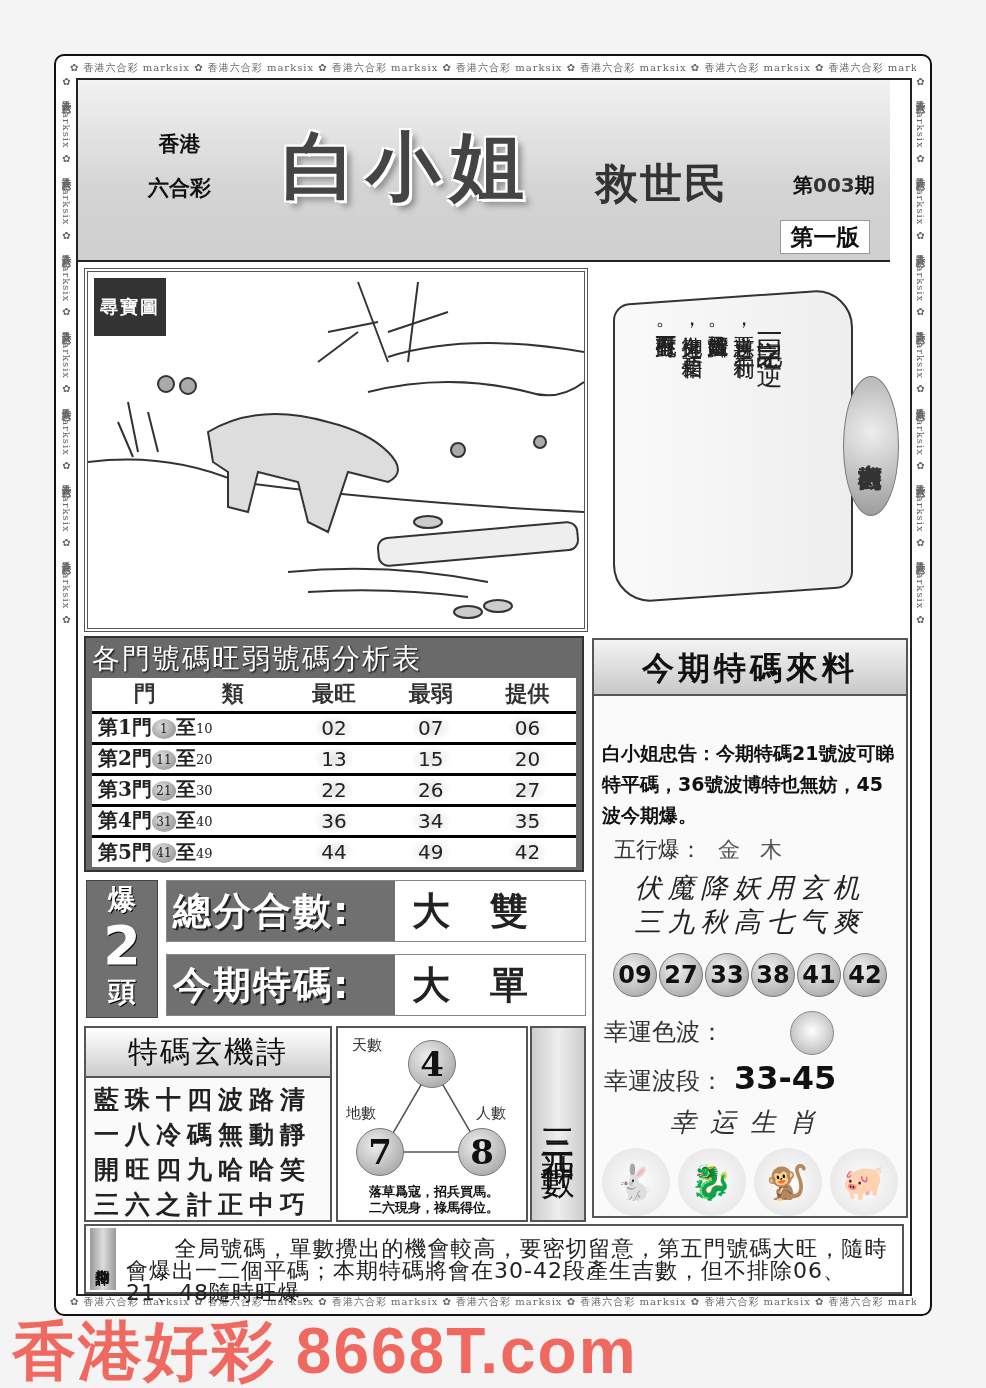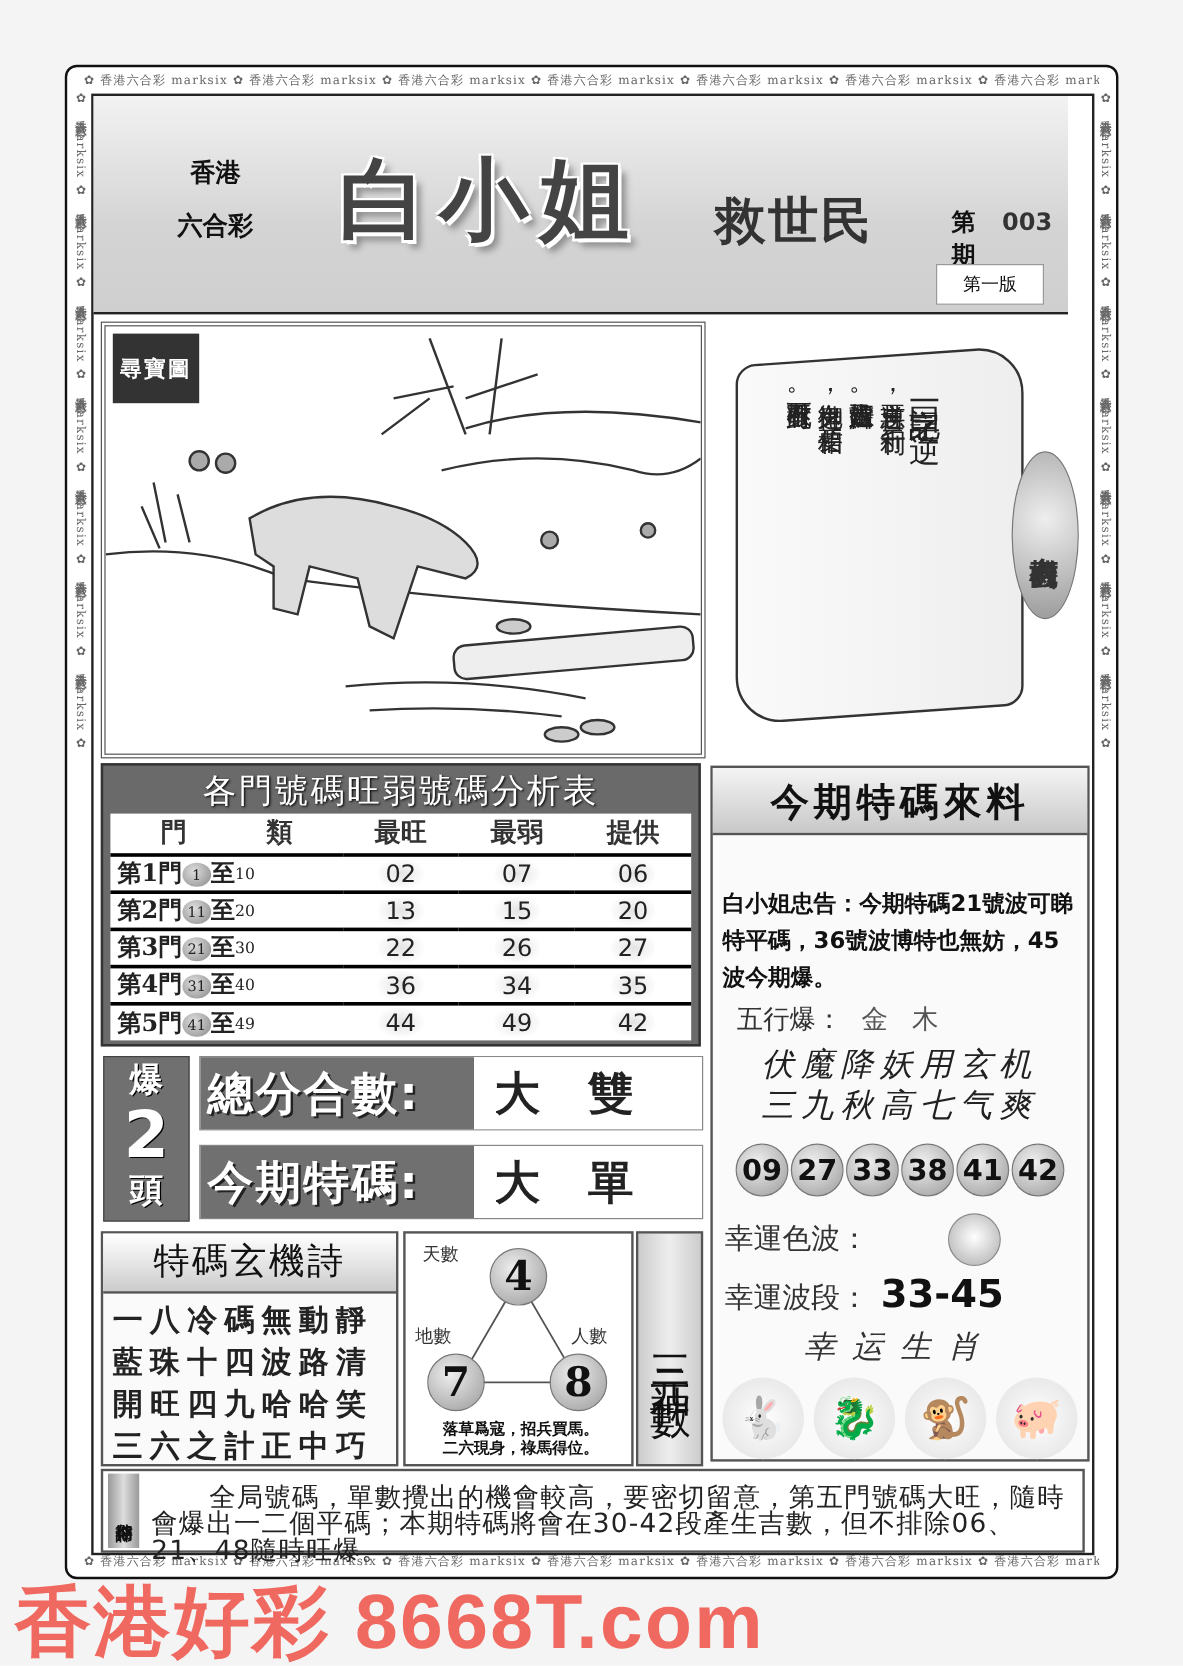--- a/index.html
+++ b/index.html
@@ -32,24 +32,24 @@
     border-bottom: 2px solid #222;
   }
   .hk-logo { position: absolute; left: 70px; top: 42px; text-align: center; font-family: "DejaVu Serif", serif; font-weight: bold; font-size: 21px; color: #111; line-height: 44px; }
   .main-title {
     position: absolute; left: 204px; top: 38px; font-size: 74px; font-weight: bold;
     color: #444; letter-spacing: 10px; font-family: "DejaVu Sans", sans-serif;
     text-shadow: 3px 3px 0 #fff, -2px -2px 0 #fff, 2px -2px 0 #fff, -2px 2px 0 #fff, 6px 6px 6px #888;
   }
   .subtitle { position: absolute; left: 518px; top: 76px; font-size: 42px; font-weight: bold; color: #333; font-family: "DejaVu Serif", serif; letter-spacing: 2px; }
   .issue { position: absolute; left: 715px; top: 92px; font-size: 20px; font-weight: bold; color: #111; }
-  .issue .num { color: #333; margin-left: 22px; }
+  .issue .num { color: #333; }
   .edition {
     position: absolute; left: 702px; top: 140px; width: 90px; height: 34px;
-    background: #fff; border: 1px solid #999; font-size: 15px; font-weight: normal;
+    background: #fff; border: 1px solid #999; font-size: 23px; font-weight: bold;
     text-align: center; line-height: 32px; color: #111;
   }
   
   .treasure {
     position: absolute; left: 6px; top: 188px; width: 504px; height: 364px;
     border: 4px double #555; background: #fff; overflow: hidden;
   }
   .treasure-label {
     position: absolute; left: 6px; top: 6px; background: #333; color: #fff;
     font-size: 18px; font-weight: bold; padding: 17px 6px; letter-spacing: 2px;
@@ -73,21 +73,21 @@
     border-radius: 50%; background: radial-gradient(circle at 50% 40%, #eee, #999);
     border: 1px solid #777; writing-mode: vertical-rl; text-align: center;
     font-size: 24px; font-weight: bold; color: #333; line-height: 56px;
     font-family: "DejaVu Serif", serif;
   }
   
   .analysis {
     position: absolute; left: 6px; top: 556px; width: 500px; height: 236px;
     background: #6a6a6a; border: 2px solid #333; padding: 4px 6px 6px;
   }
-  .analysis-title { text-align: center; color: #fff; font-size: 28px; letter-spacing: 2px; height: 36px; line-height: 34px; text-shadow: 1px 1px 2px #000; }
+  .analysis-title { text-align: left; color: #fff; font-size: 28px; letter-spacing: 2px; height: 36px; line-height: 34px; text-shadow: 1px 1px 2px #000; }
   .analysis table { width: 100%; border-collapse: collapse; background: #fff; }
   .analysis th { font-size: 22px; height: 34px; font-weight: bold; color: #333; border-bottom: 1px solid #ccc; font-family: "DejaVu Serif", serif; }
   .analysis td { font-size: 20px; height: 31px; text-align: center; border-top: 3px solid #000000; color: #222; }
   .analysis td.gate { text-align: left; padding-left: 6px; font-weight: bold; font-family: "DejaVu Serif", serif; white-space: nowrap; }
   .ball-sm { display: inline-block; width: 24px; height: 20px; border-radius: 50%; background: radial-gradient(circle at 40% 35%, #ddd, #888); font-size: 12px; line-height: 20px; text-align: center; font-weight: normal; vertical-align: middle; }
   .to-num { font-size: 13px; font-weight: normal; vertical-align: middle; }
   .num-bg { display: inline-block; padding: 0 6px; border-radius: 12px; background: radial-gradient(ellipse, #e4e4e4, #fff 80%); }
   
   .special {
     position: absolute; left: 514px; top: 558px; width: 316px; height: 580px;
@@ -289,22 +289,22 @@
       </div>
       <div class="burst-row" style="top:74px;align-items:center;">
         <div class="lbl">今期特碼:</div>
         <div class="val">大單</div>
       </div>
     </div>
 
     <div class="poem">
       <div class="poem-title">特碼玄機詩</div>
       <div class="poem-lines">
+        <div class="poem-line">藍珠十四波路清</div>
         <div class="poem-line">一八冷碼無動靜</div>
-        <div class="poem-line">藍珠十四波路清</div>
         <div class="poem-line">開旺四九哈哈笑</div>
         <div class="poem-line">三六之計正中巧</div>
       </div>
     </div>
 
     <div class="triangle">
       <svg width="188" height="192" style="position:absolute;left:0;top:0;">
         <polygon points="94,38 44,124 144,124" fill="none" stroke="#555" stroke-width="1.5"></polygon>
       </svg>
       <div class="tri-label" style="left:14px;top:8px;">天數</div>

